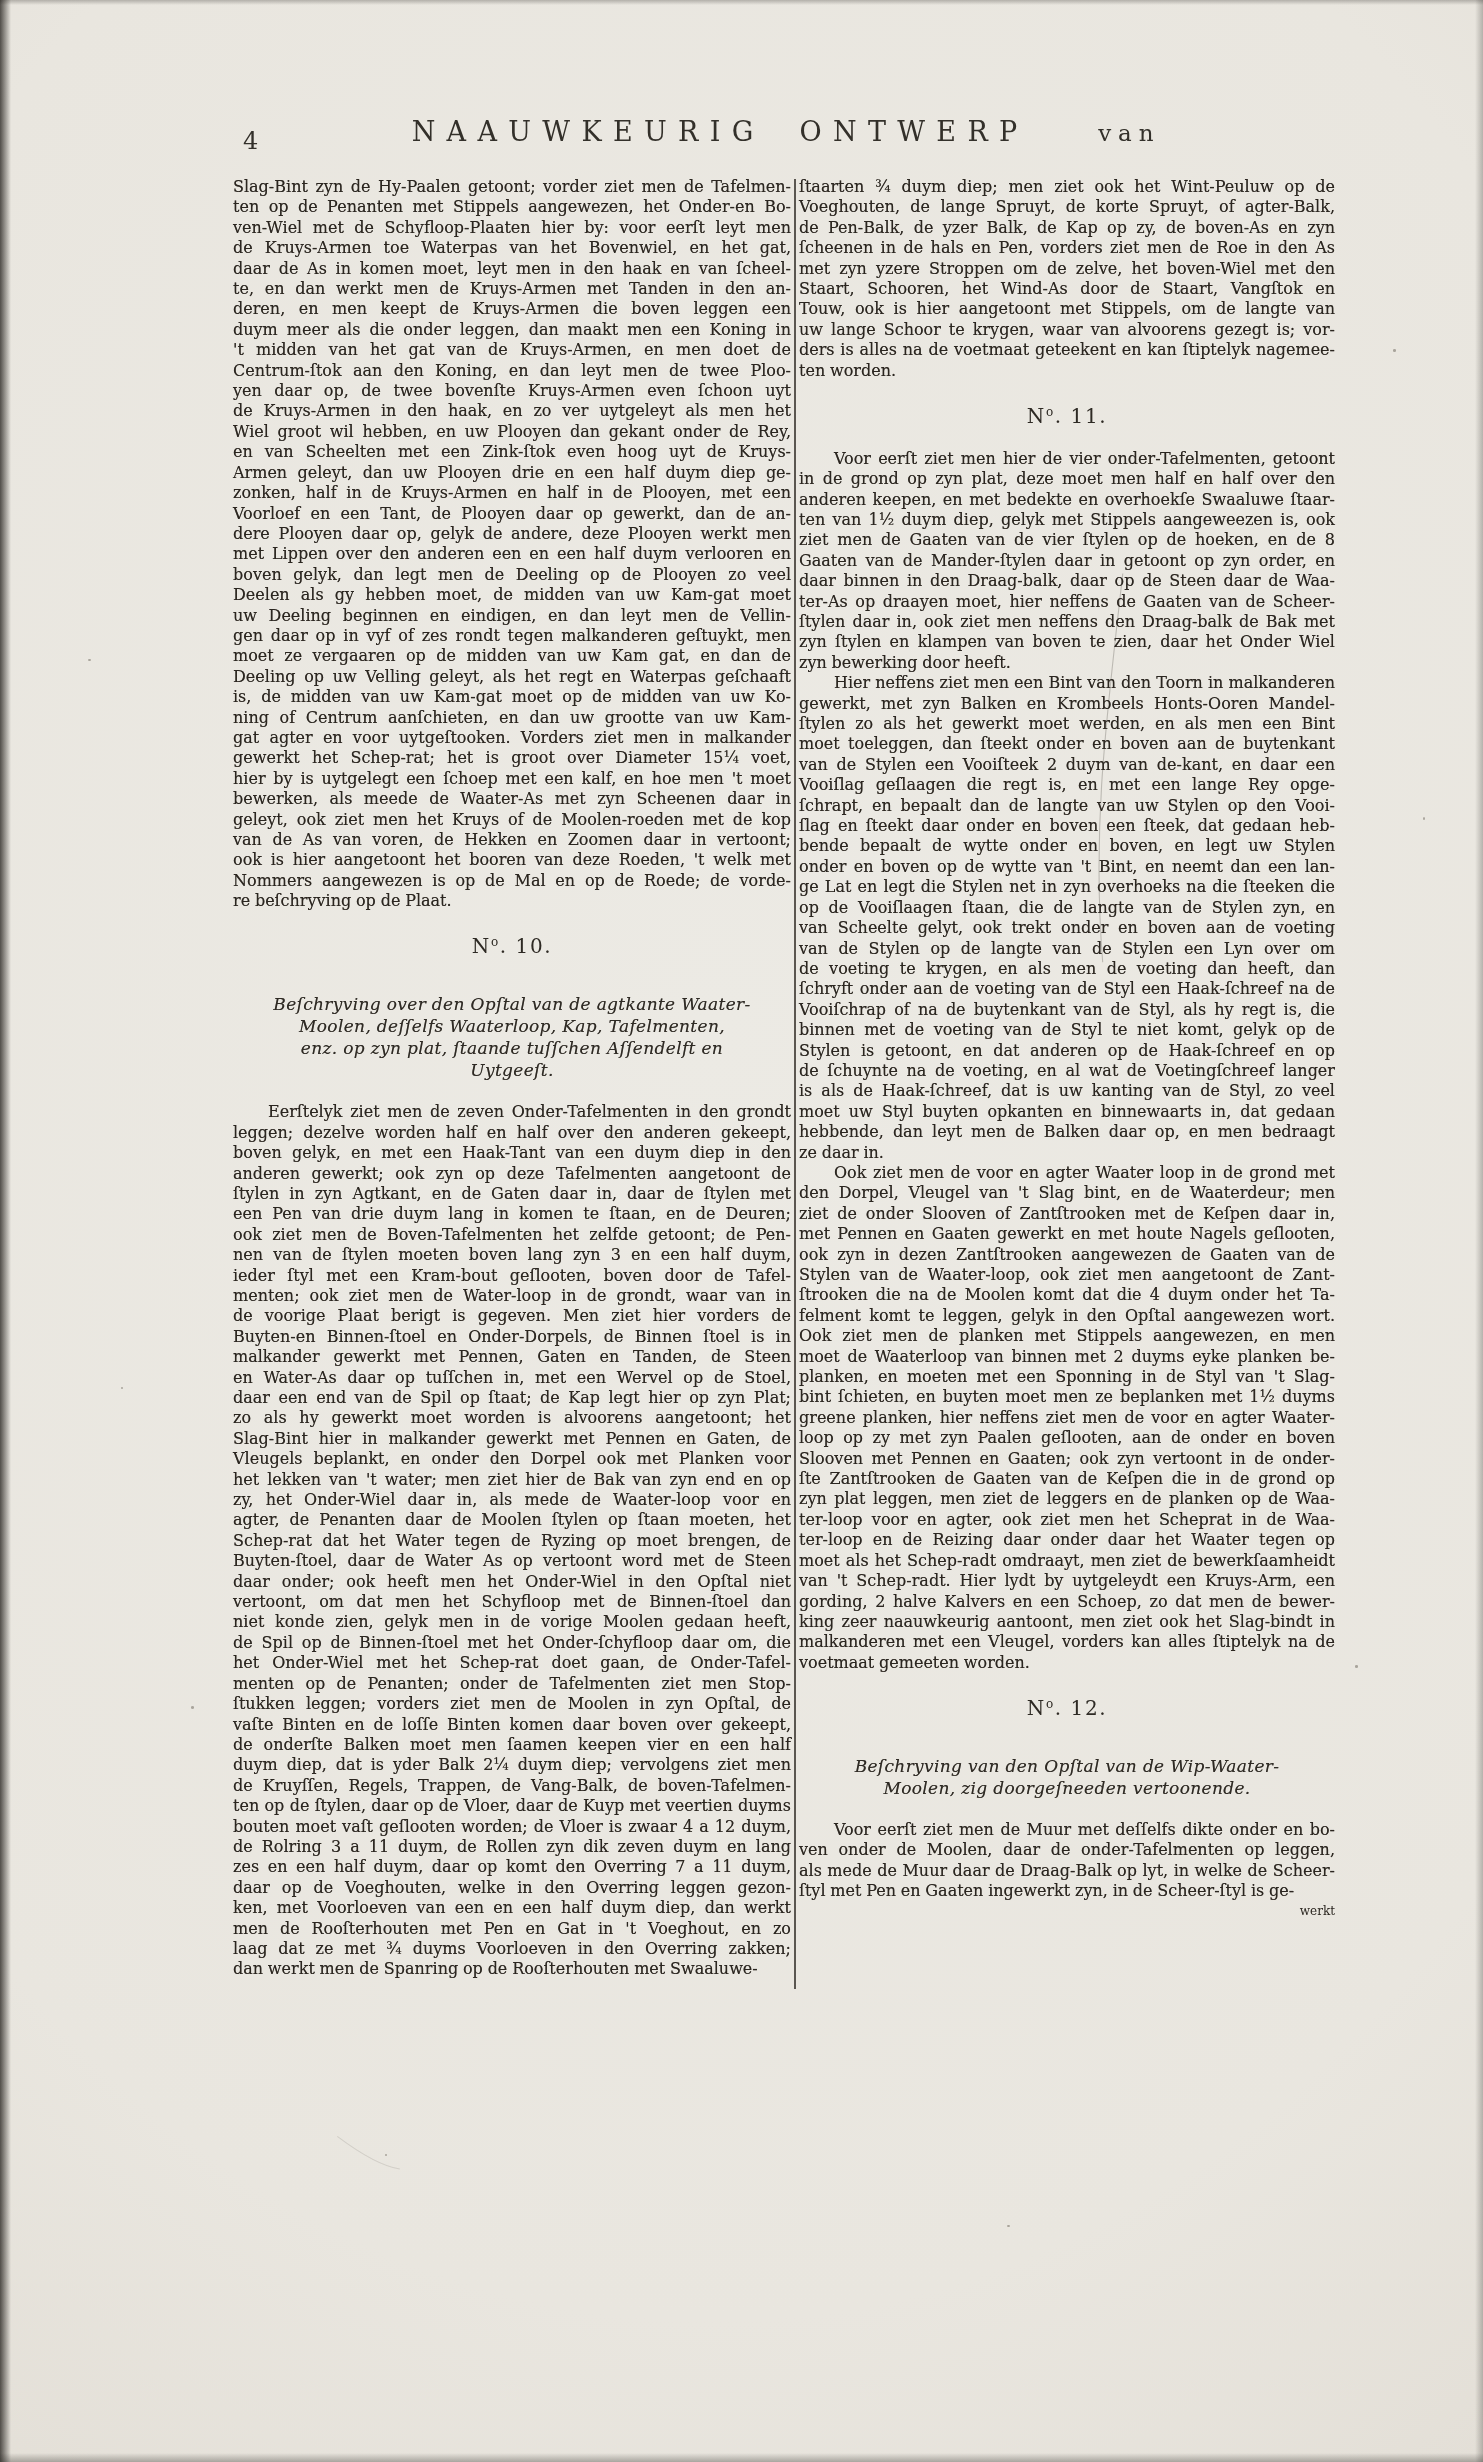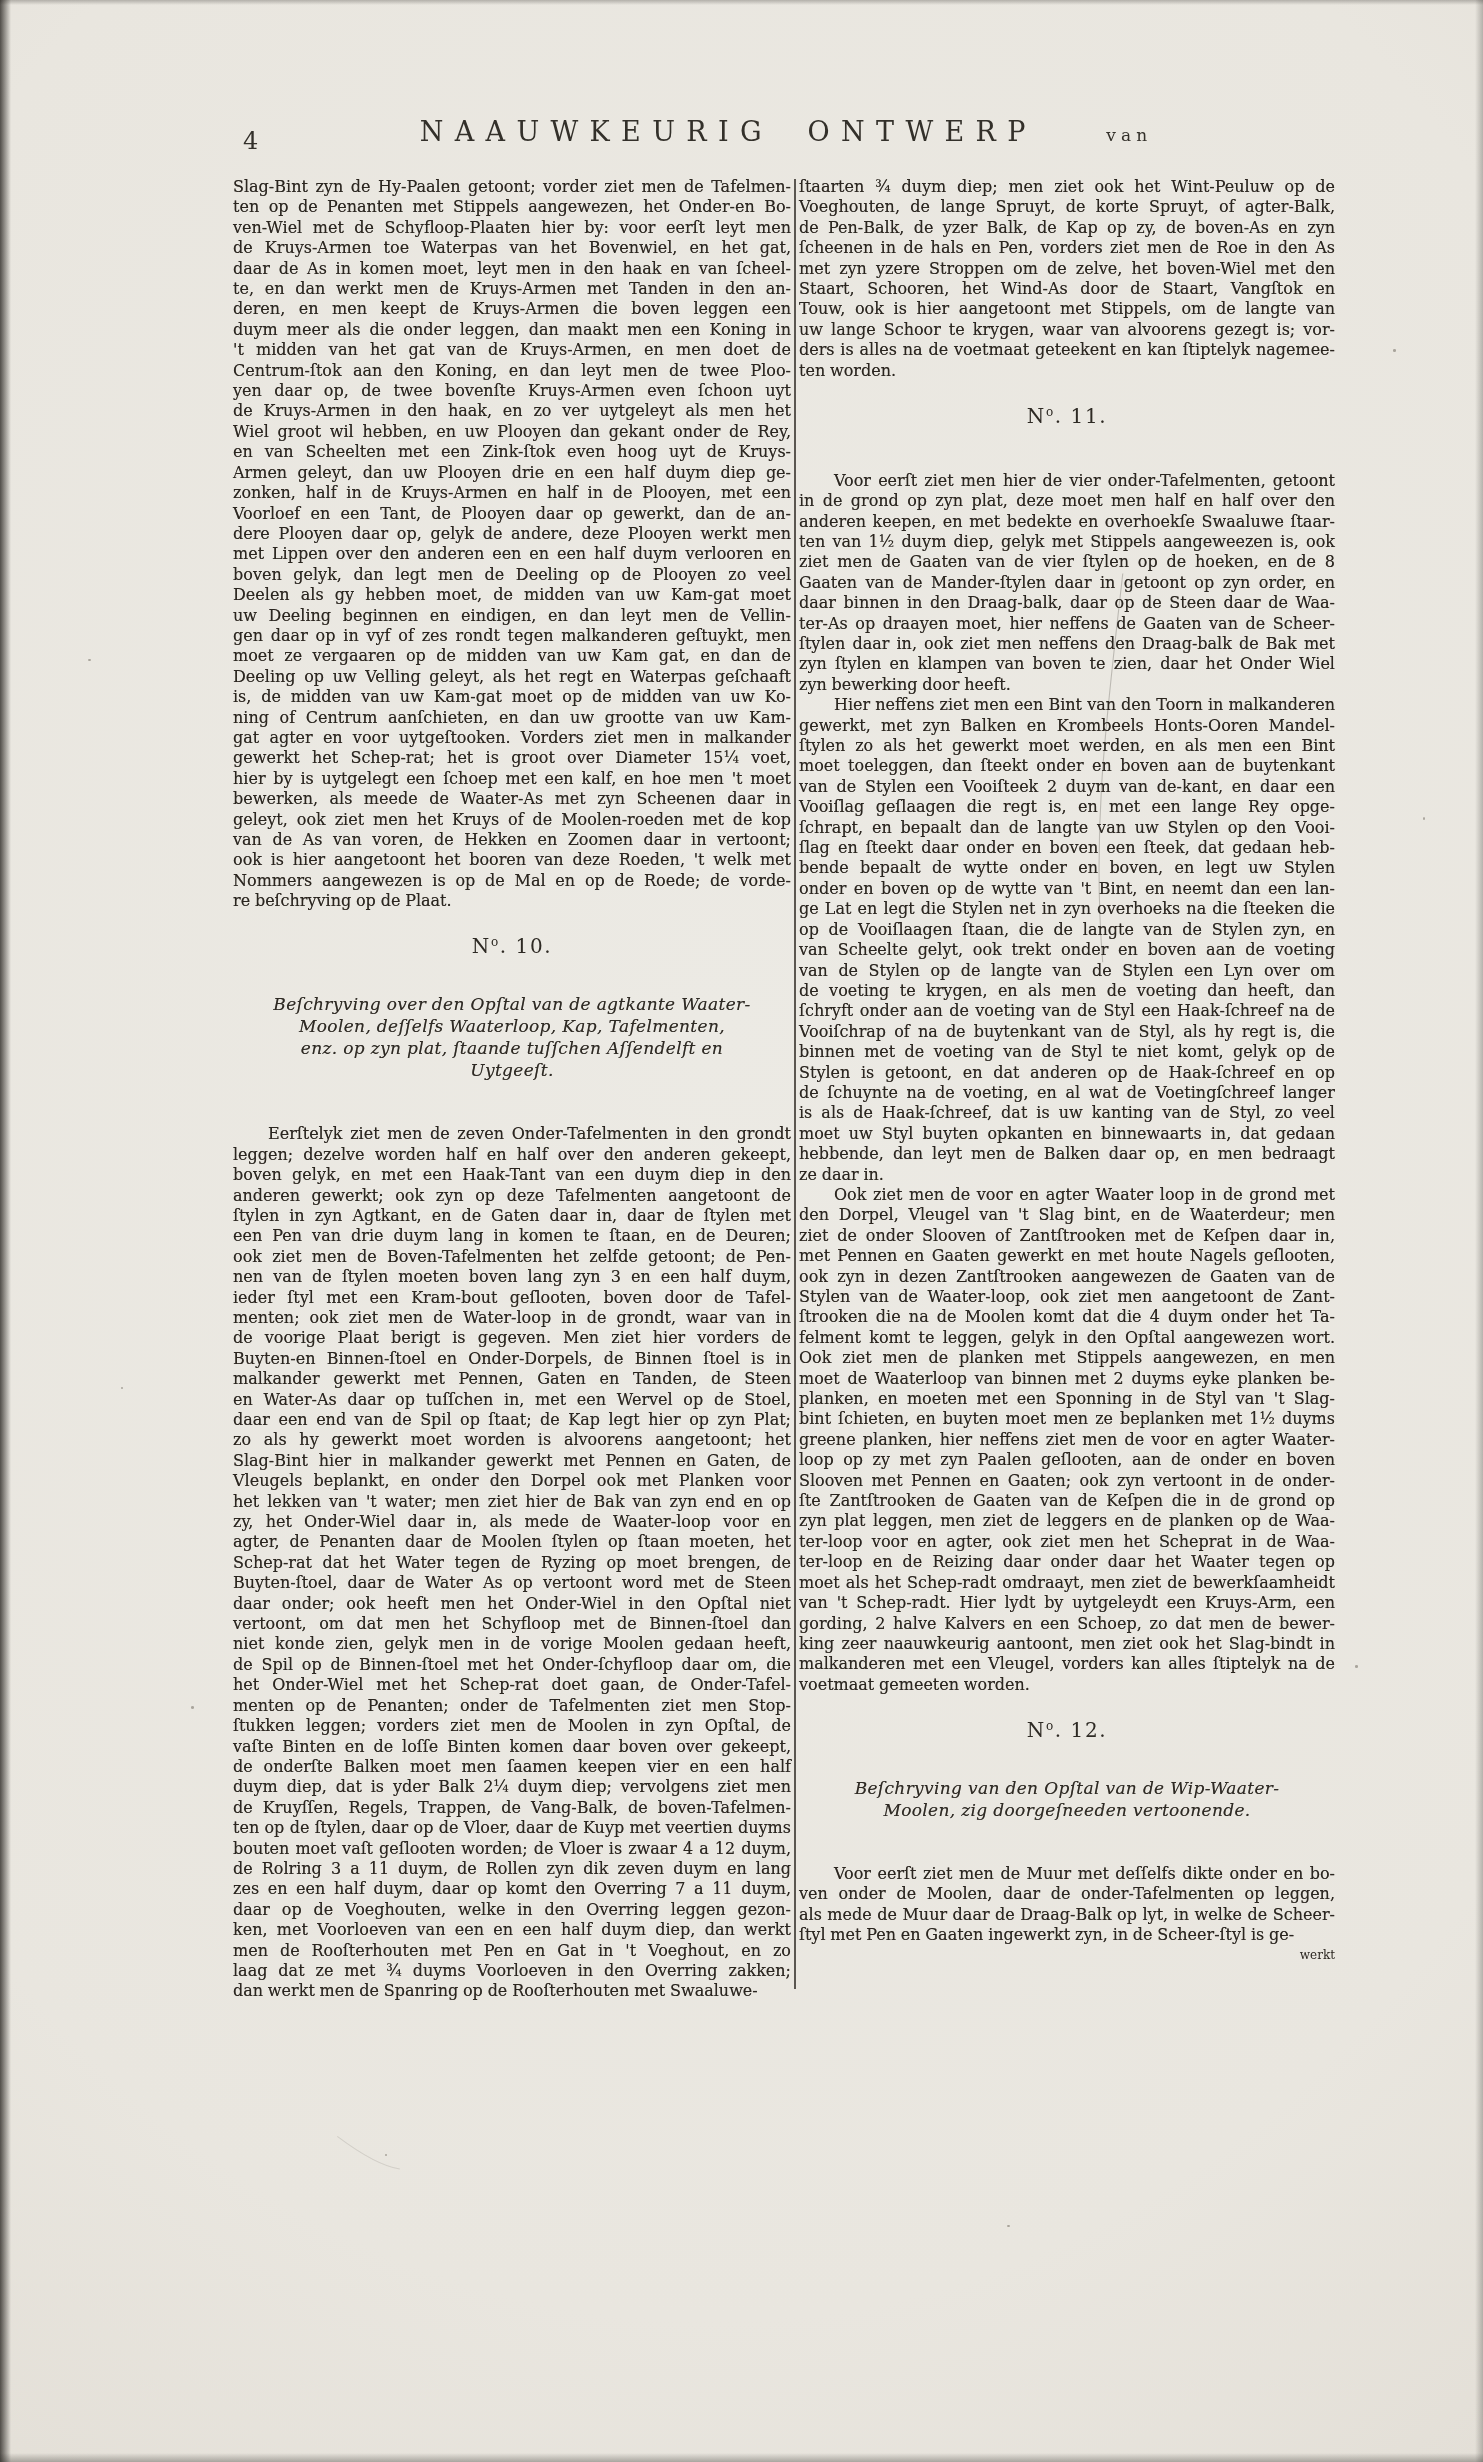--- a/index.html
+++ b/index.html
@@ -16,38 +16,38 @@
   .edge-l{left:0;top:0;width:11px;height:2462px;background:linear-gradient(90deg,rgba(38,35,31,.78),rgba(38,35,31,0));}
   .edge-t{left:0;top:0;width:1484px;height:5.4px;background:linear-gradient(rgba(38,35,31,.28),rgba(38,35,31,0));}
   .edge-r{right:0;top:0;width:8.7px;height:2462px;background:linear-gradient(270deg,rgba(38,35,31,.30),rgba(38,35,31,0));}
   .edge-b{left:0;bottom:0;width:1484px;height:8.7px;background:linear-gradient(0deg,rgba(38,35,31,.32),rgba(38,35,31,0));}
 
   .runhead{
     position:absolute;left:234px;top:116px;width:1104px;
     text-align:center;font-size:27px;letter-spacing:.42em;word-spacing:.55em;
     color:#33302a;white-space:nowrap;
   }
-  .runhead .small{font-size:17px;letter-spacing:.30em;}
+  .runhead .small{font-size:23px;letter-spacing:.30em;}
   .pagenum{position:absolute;left:243px;top:127px;font-size:24px;color:#33302a;}
 
   .col{position:absolute;top:177px;}
   .col-left{left:233px;width:558px;}
   .col-right{left:799px;width:536px;}
 
   .ln{
     font-size:16px;line-height:20.4px;
     text-align:justify;text-align-last:justify;
     word-spacing:-0.3px;
     text-shadow:0 0 0.3px rgba(43,38,32,.55);
   }
   .ln.end{text-align-last:left;}
   .ln.ind{text-indent:35px;}
 
   .para{margin:0;}
-  .para.pt{margin-top:43px;}
+  .para.pt{margin-top:21px;}
 
   .secnum{
     margin-top:18.5px;font-size:20px;line-height:24px;text-align:center;
     letter-spacing:.08em;color:#2e2a24;
   }
   .secnum sup{font-size:60%;vertical-align:30%;}
 
   .sectitle{margin-top:35px;}
   .title-ln{
     font-style:italic;font-size:17px;line-height:22px;text-align:center;

